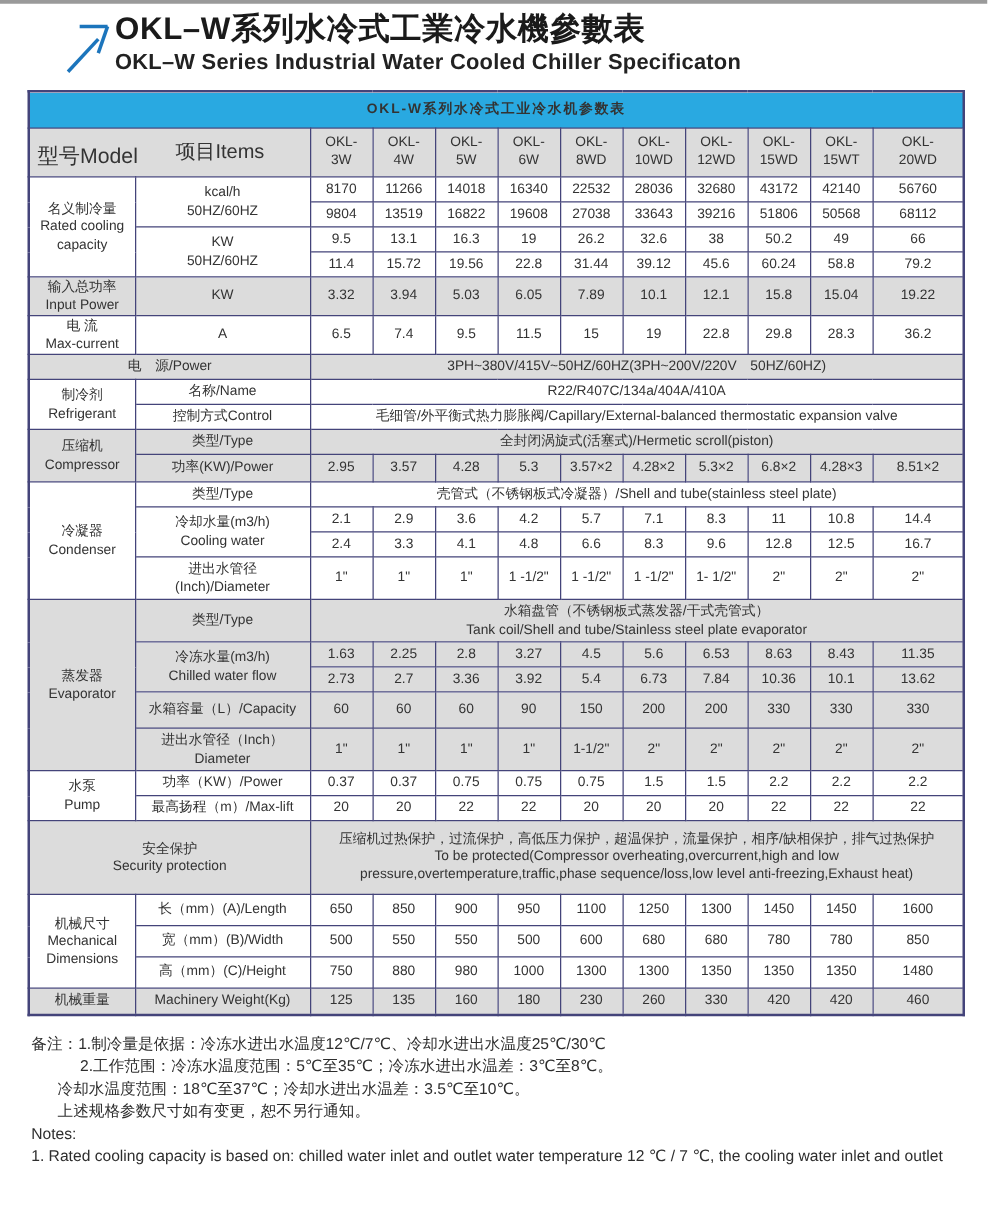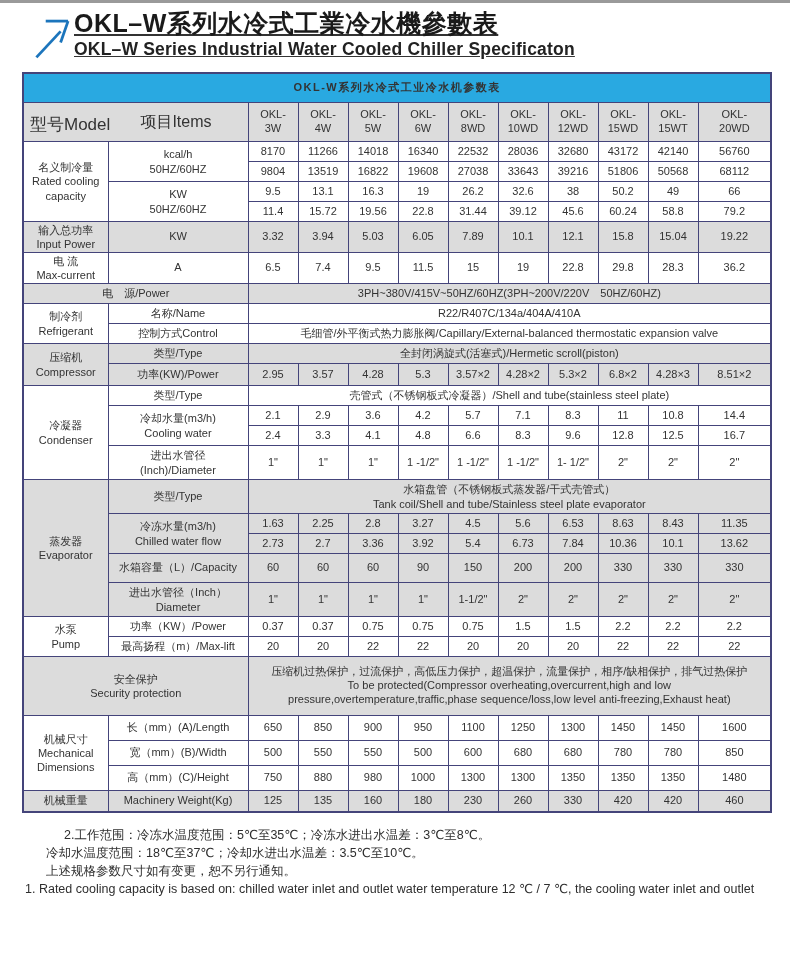--- a/index.html
+++ b/index.html
@@ -3,21 +3,21 @@
 <meta charset="utf-8">
 <style>
   html,body{margin:0;padding:0;}
   body{
     width:790px;height:967px;background:#ffffff;position:relative;
     font-family:"Liberation Sans","DejaVu Sans",sans-serif;color:#333;
     -webkit-font-smoothing:antialiased;
   }
   .top-strip{height:3px;background:#9a9a9a;}
   
-  .page-header{display:flex;align-items:flex-start;padding:6px 0 0 14px;text-decoration:underline;}
+  .page-header{display:flex;align-items:flex-start;padding:6px 0 0 32px;}
   .logo{width:56px;height:54px;flex:0 0 auto;}
   .titles{margin-left:4px;}
   .title-zh{font-size:25px;font-weight:bold;color:#1a1a1a;letter-spacing:.5px;line-height:1.15;}
   .title-en{font-size:17.5px;font-weight:bold;color:#222;margin-top:1px;letter-spacing:.2px;}
   
   table.spec{
     border-collapse:collapse;table-layout:fixed;
     margin:9px 0 0 22px;width:748px;
     border:2px solid #44447a;
   }
@@ -497,18 +497,20 @@
         <td>260</td>
         <td>330</td>
         <td>420</td>
         <td>420</td>
         <td>460</td>
       </tr>
 </tbody>
   </table>
 
 <div class="notes">
+  <div>备注：1.制冷量是依据：冷冻水进出水温度12℃/7℃、冷却水进出水温度25℃/30℃</div>
   <div class="ind1">2.工作范围：冷冻水温度范围：5℃至35℃；冷冻水进出水温差：3℃至8℃。</div>
   <div class="ind2">冷却水温度范围：18℃至37℃；冷却水进出水温差：3.5℃至10℃。</div>
   <div class="ind2">上述规格参数尺寸如有变更，恕不另行通知。</div>
+  <div>Notes:</div>
   <div>1. Rated cooling capacity is based on: chilled water inlet and outlet water temperature 12 ℃ / 7 ℃, the cooling water inlet and outlet</div>
 
 </div>
 
 </body></html>

